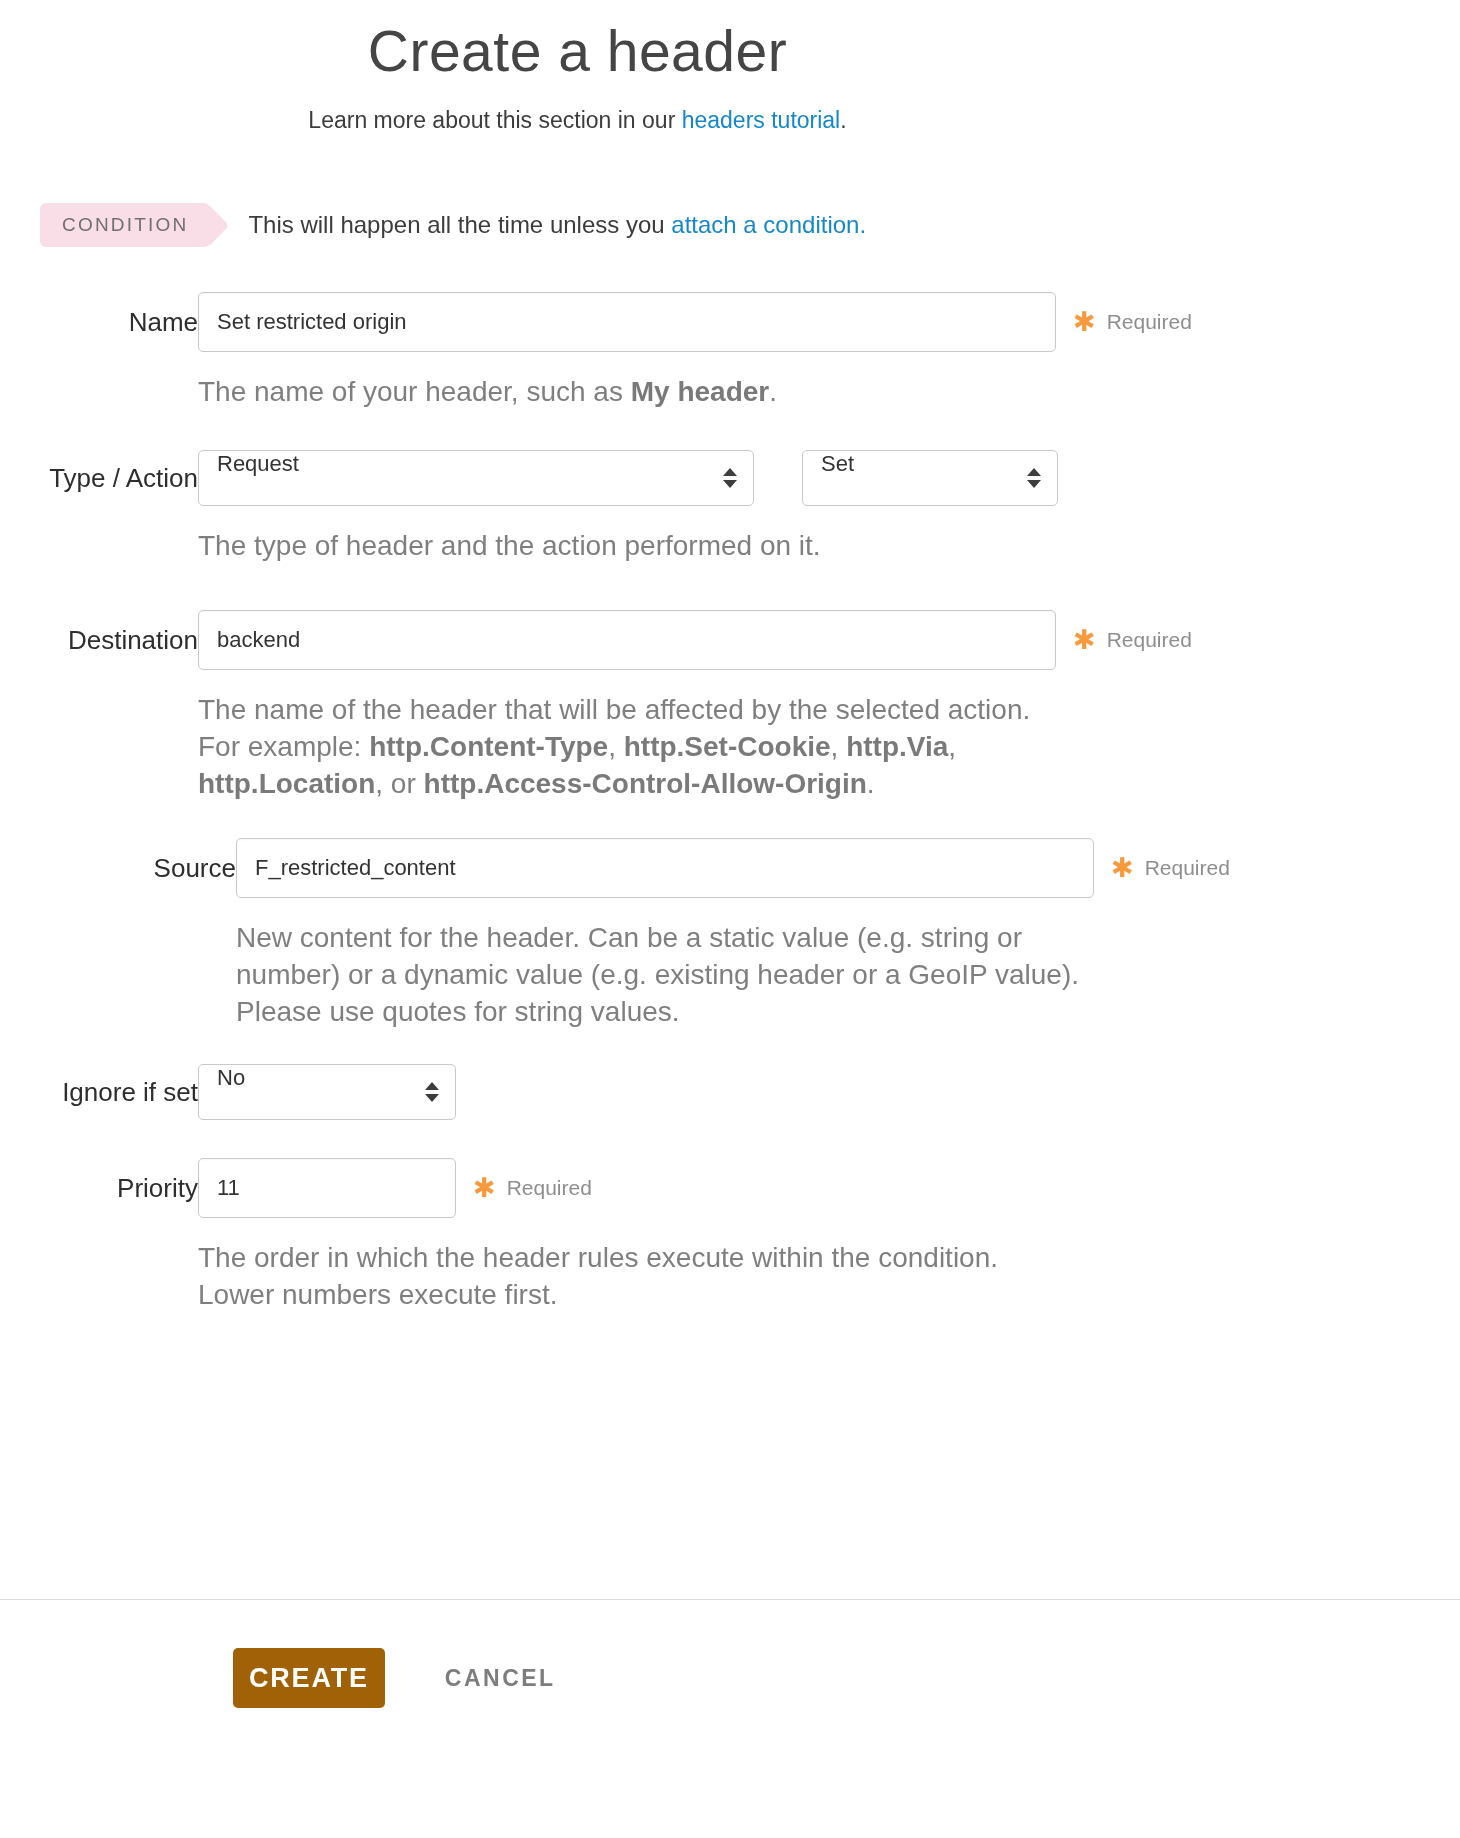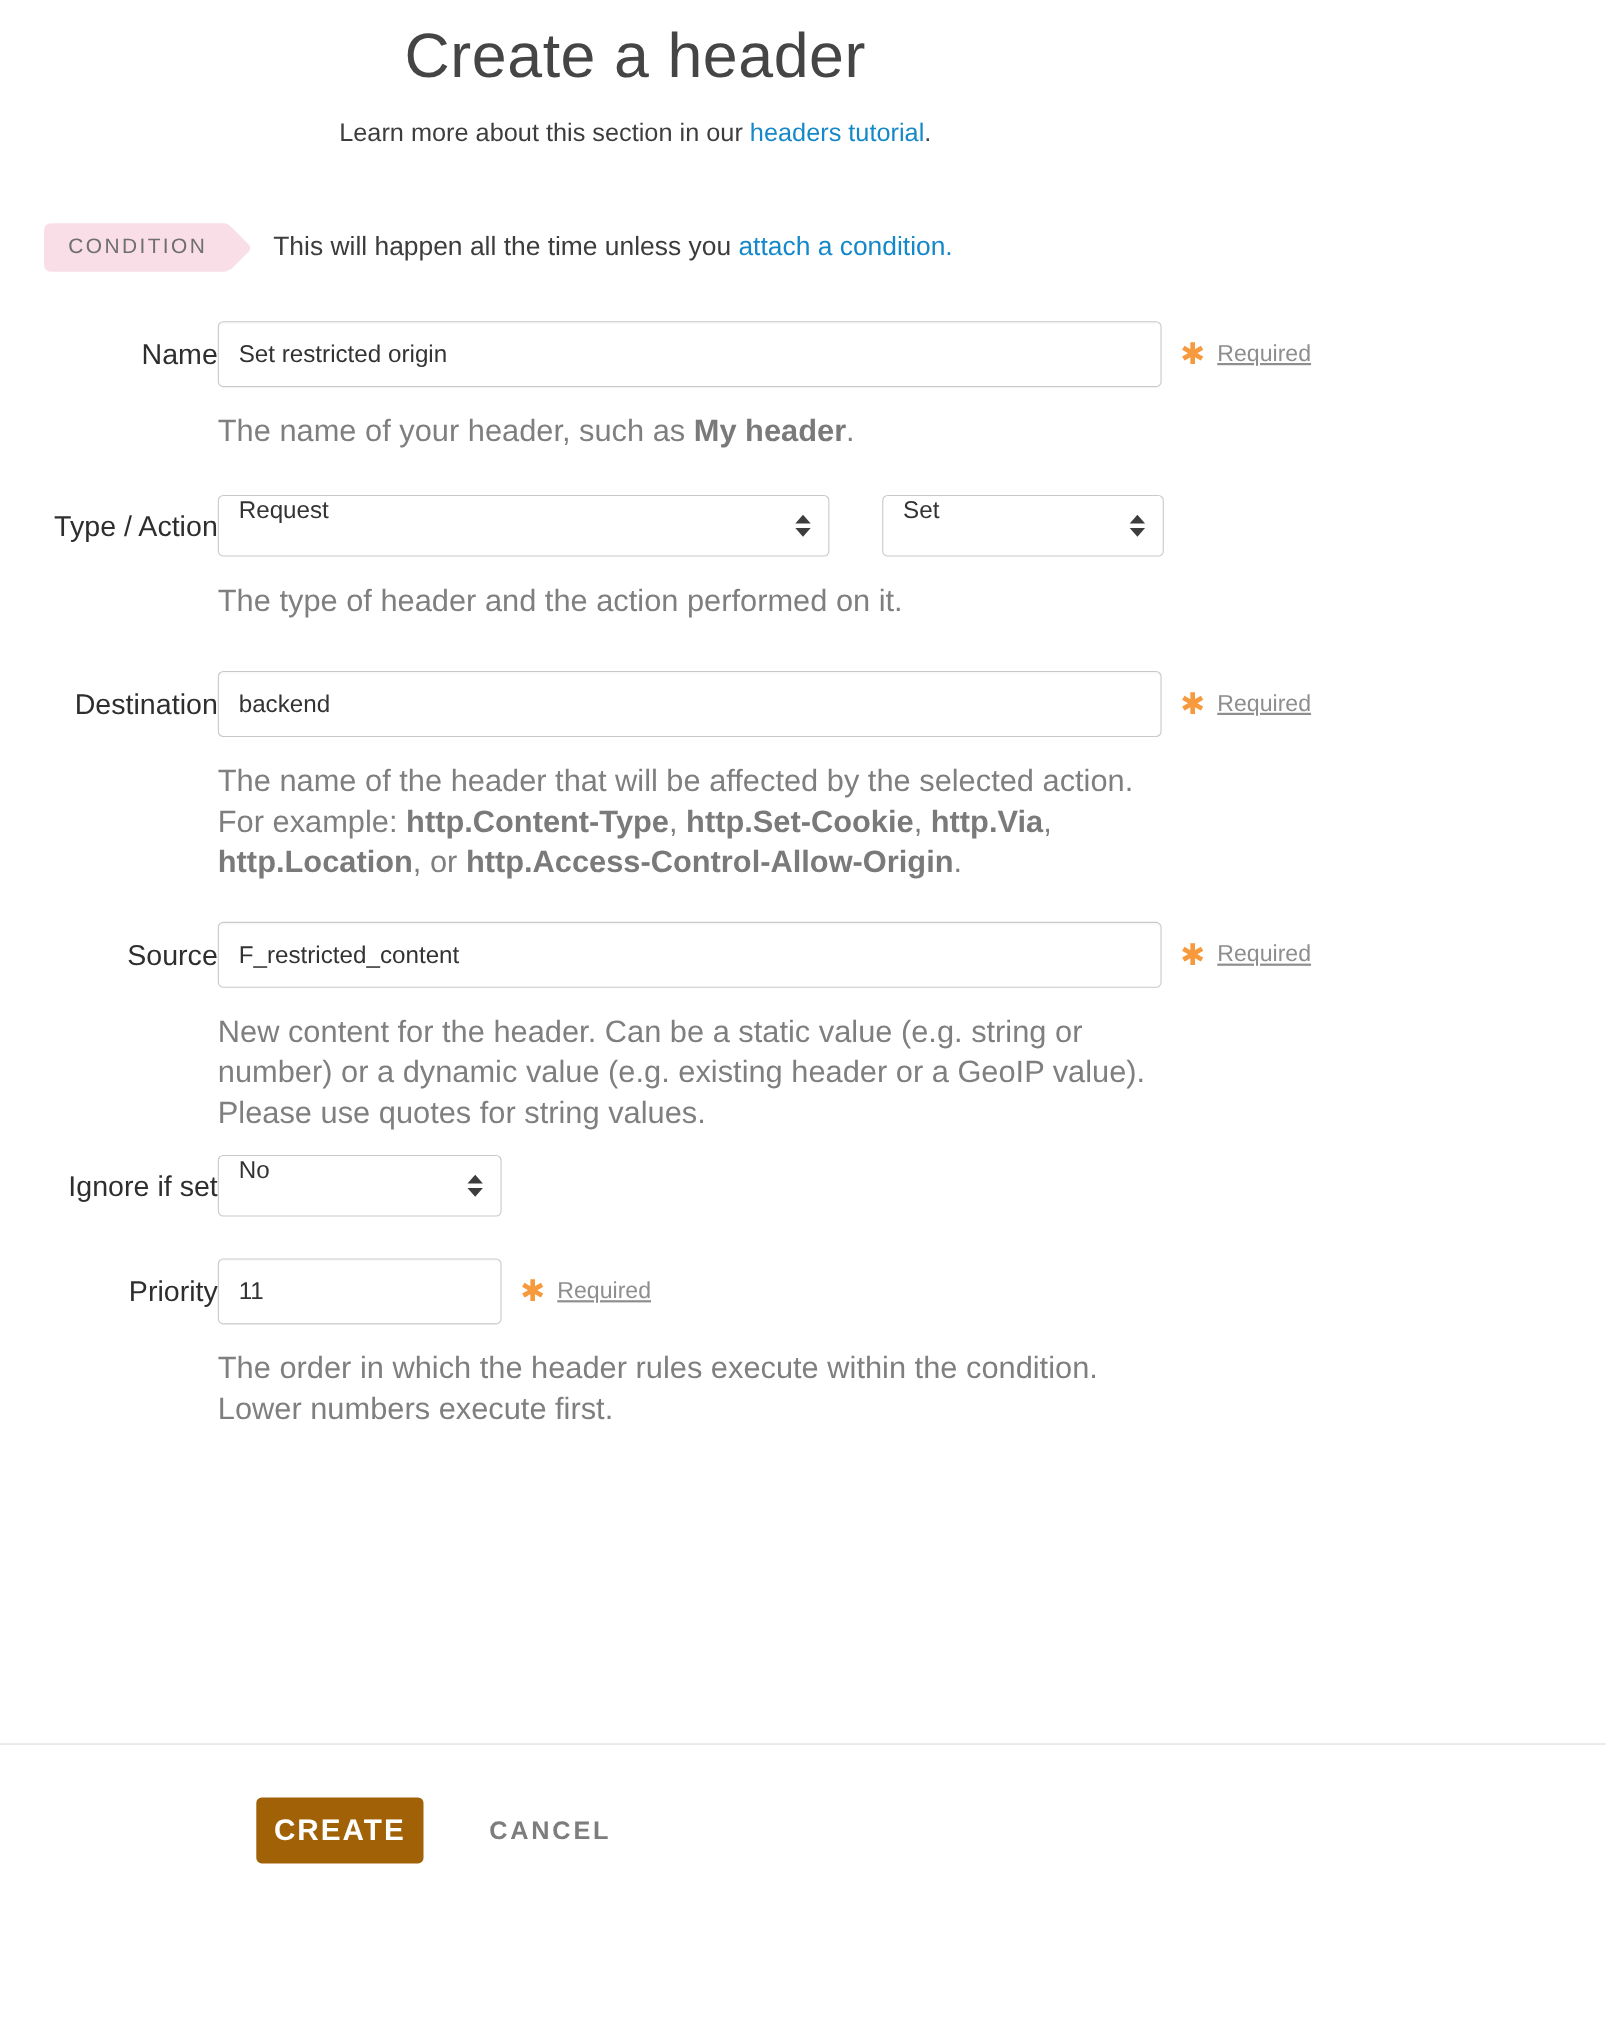--- a/index.html
+++ b/index.html
@@ -127,35 +127,35 @@
     display: flex;
     flex-direction: column;
     gap: 4px;
   }
   .dual-caret i { display: block; width: 0; height: 0; border-left: 7px solid transparent; border-right: 7px solid transparent; }
   .dual-caret .up { border-bottom: 8px solid #3d3d3d; }
   .dual-caret .down { border-top: 8px solid #3d3d3d; }
 
   .required { display: inline-flex; align-items: center; margin-left: 17px; flex: none; }
   .required .star { color: #f79a3d; font-size: 27px; font-weight: bold; line-height: 27px; }
-  .required .lbl { color: #8e8e8e; font-size: 21px; margin-left: 11px; text-decoration: underline; }
+  .required .lbl { color: #8e8e8e; font-size: 21px; margin-left: 11px; }
 
   .help {
     margin-top: 21px;
     max-width: 850px;
     font-size: 28px;
     line-height: 37px;
     color: #7f7f7f;
   }
   .help .b { color: #7a7a7a; }
 
   .mb-name { margin-bottom: 40px; }
   .mb-type { margin-bottom: 46px; }
   .mb-dest { margin-bottom: 36px; }
-  .mb-source { margin-bottom: 20px; }
+  .mb-source { margin-bottom: 34px; padding-left: 38px; }
   .mb-ignore { margin-bottom: 38px; }
 
   .divider {
     margin-top: 286px;
     border: none;
     border-top: 1px solid #dcdcdc;
     width: 100%;
   }
   .actions {
     margin-top: 48px;

